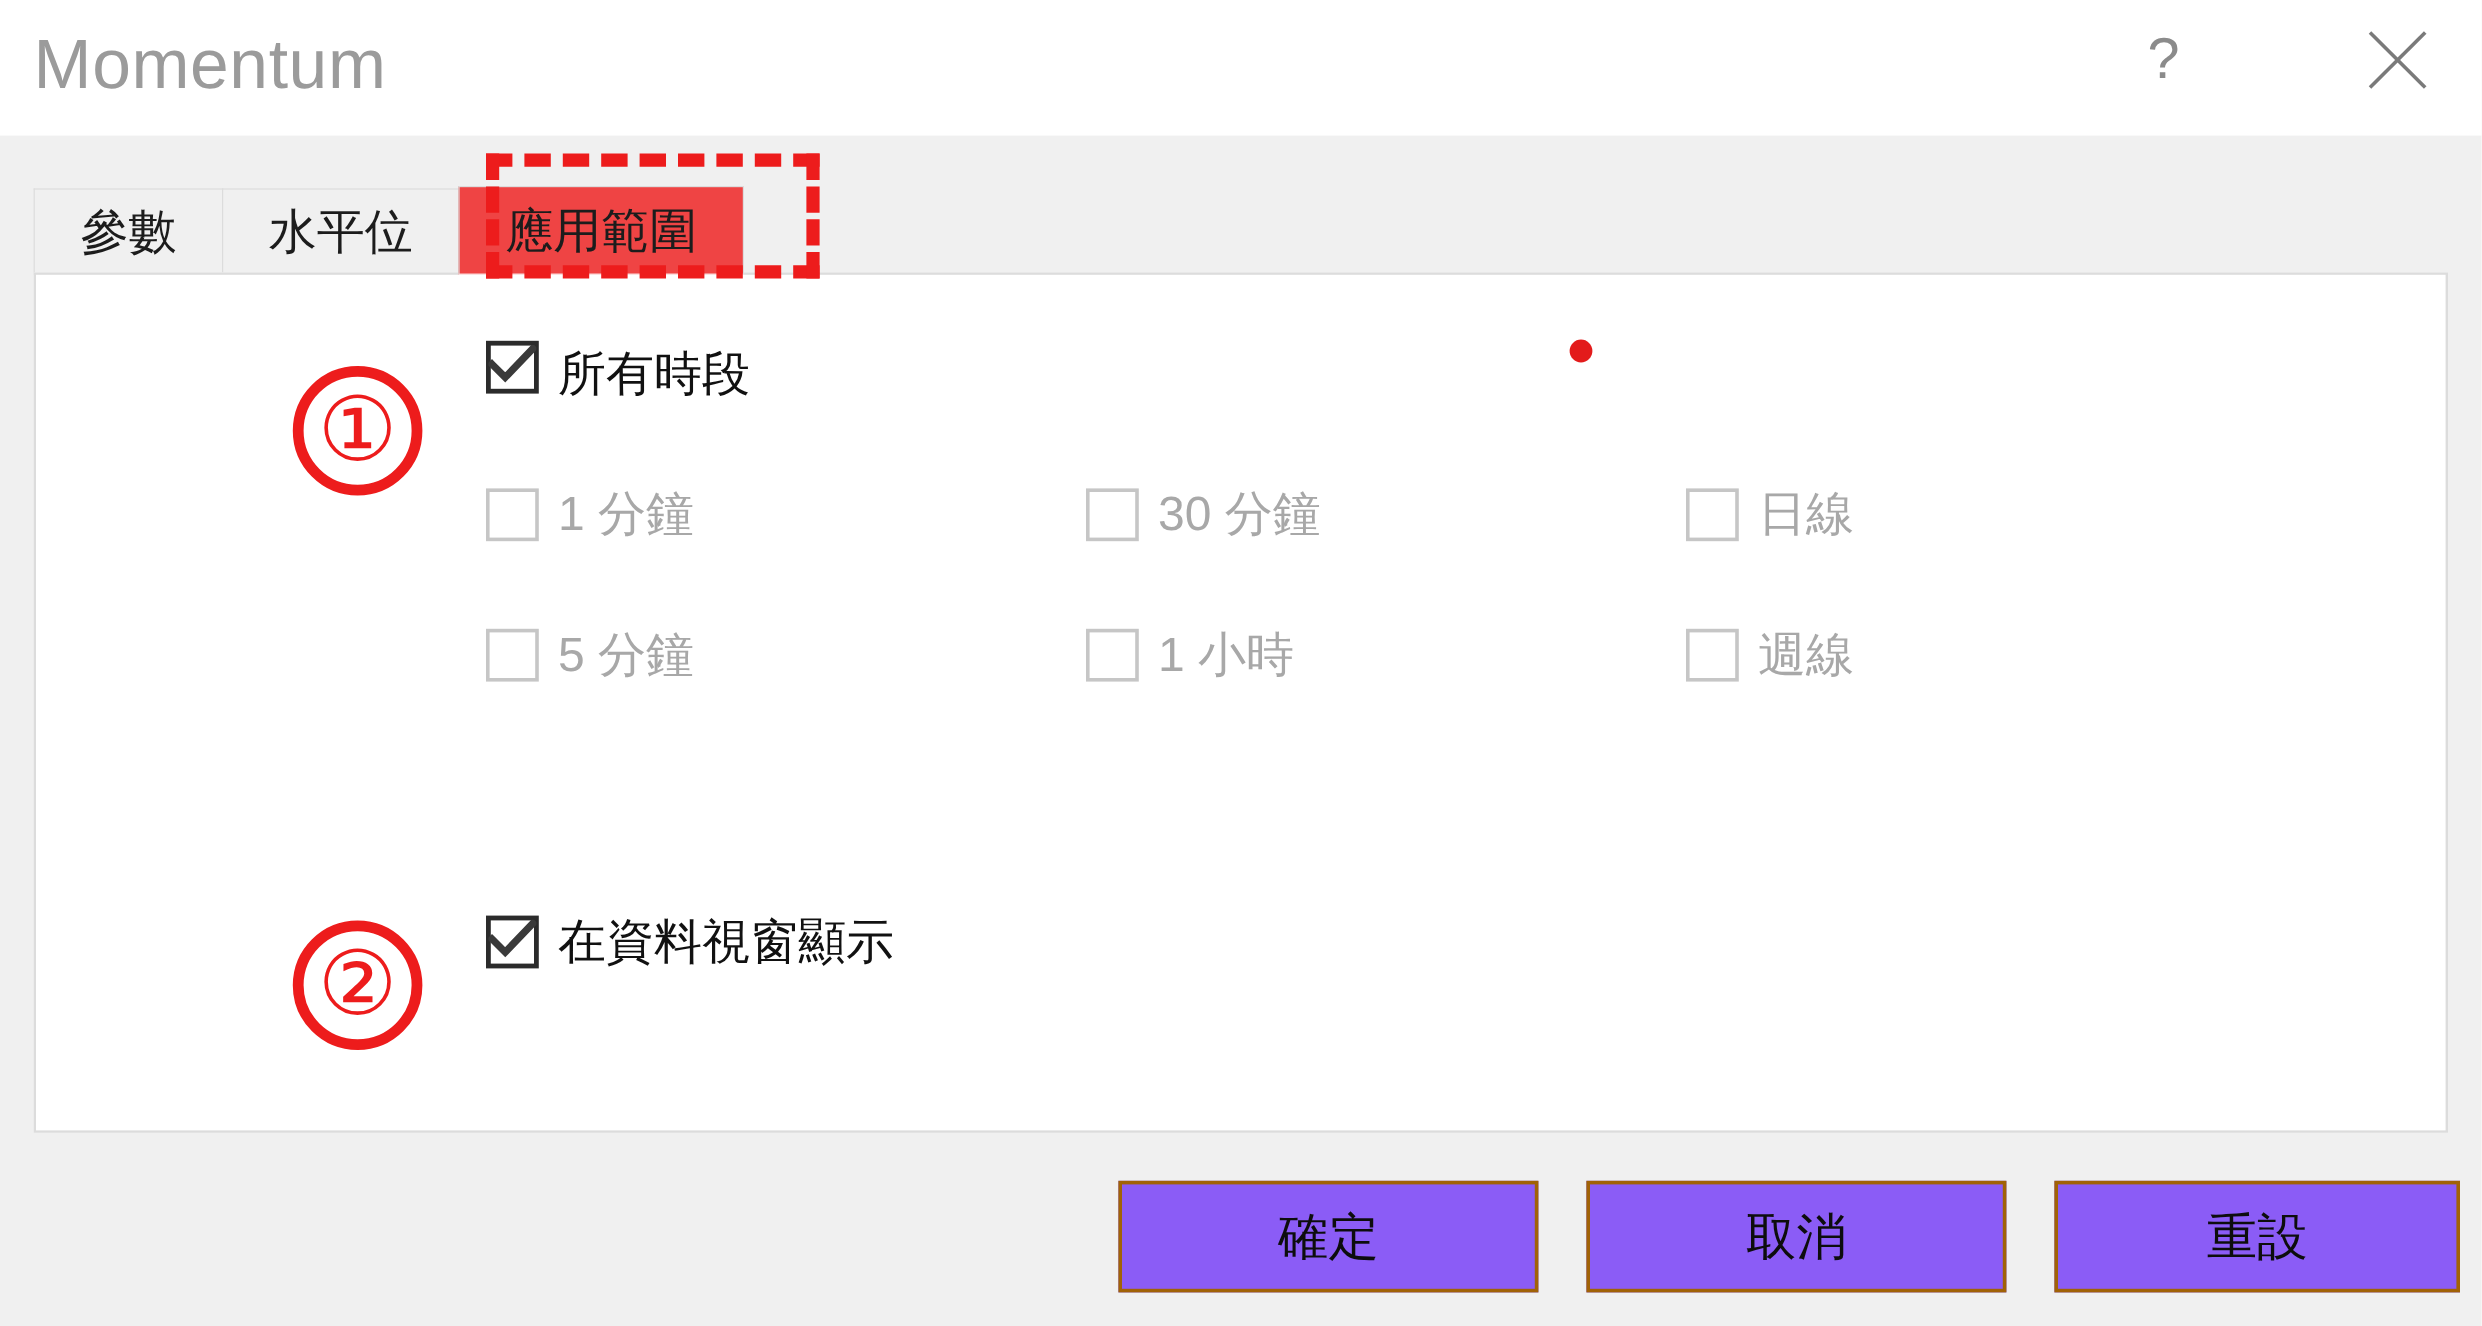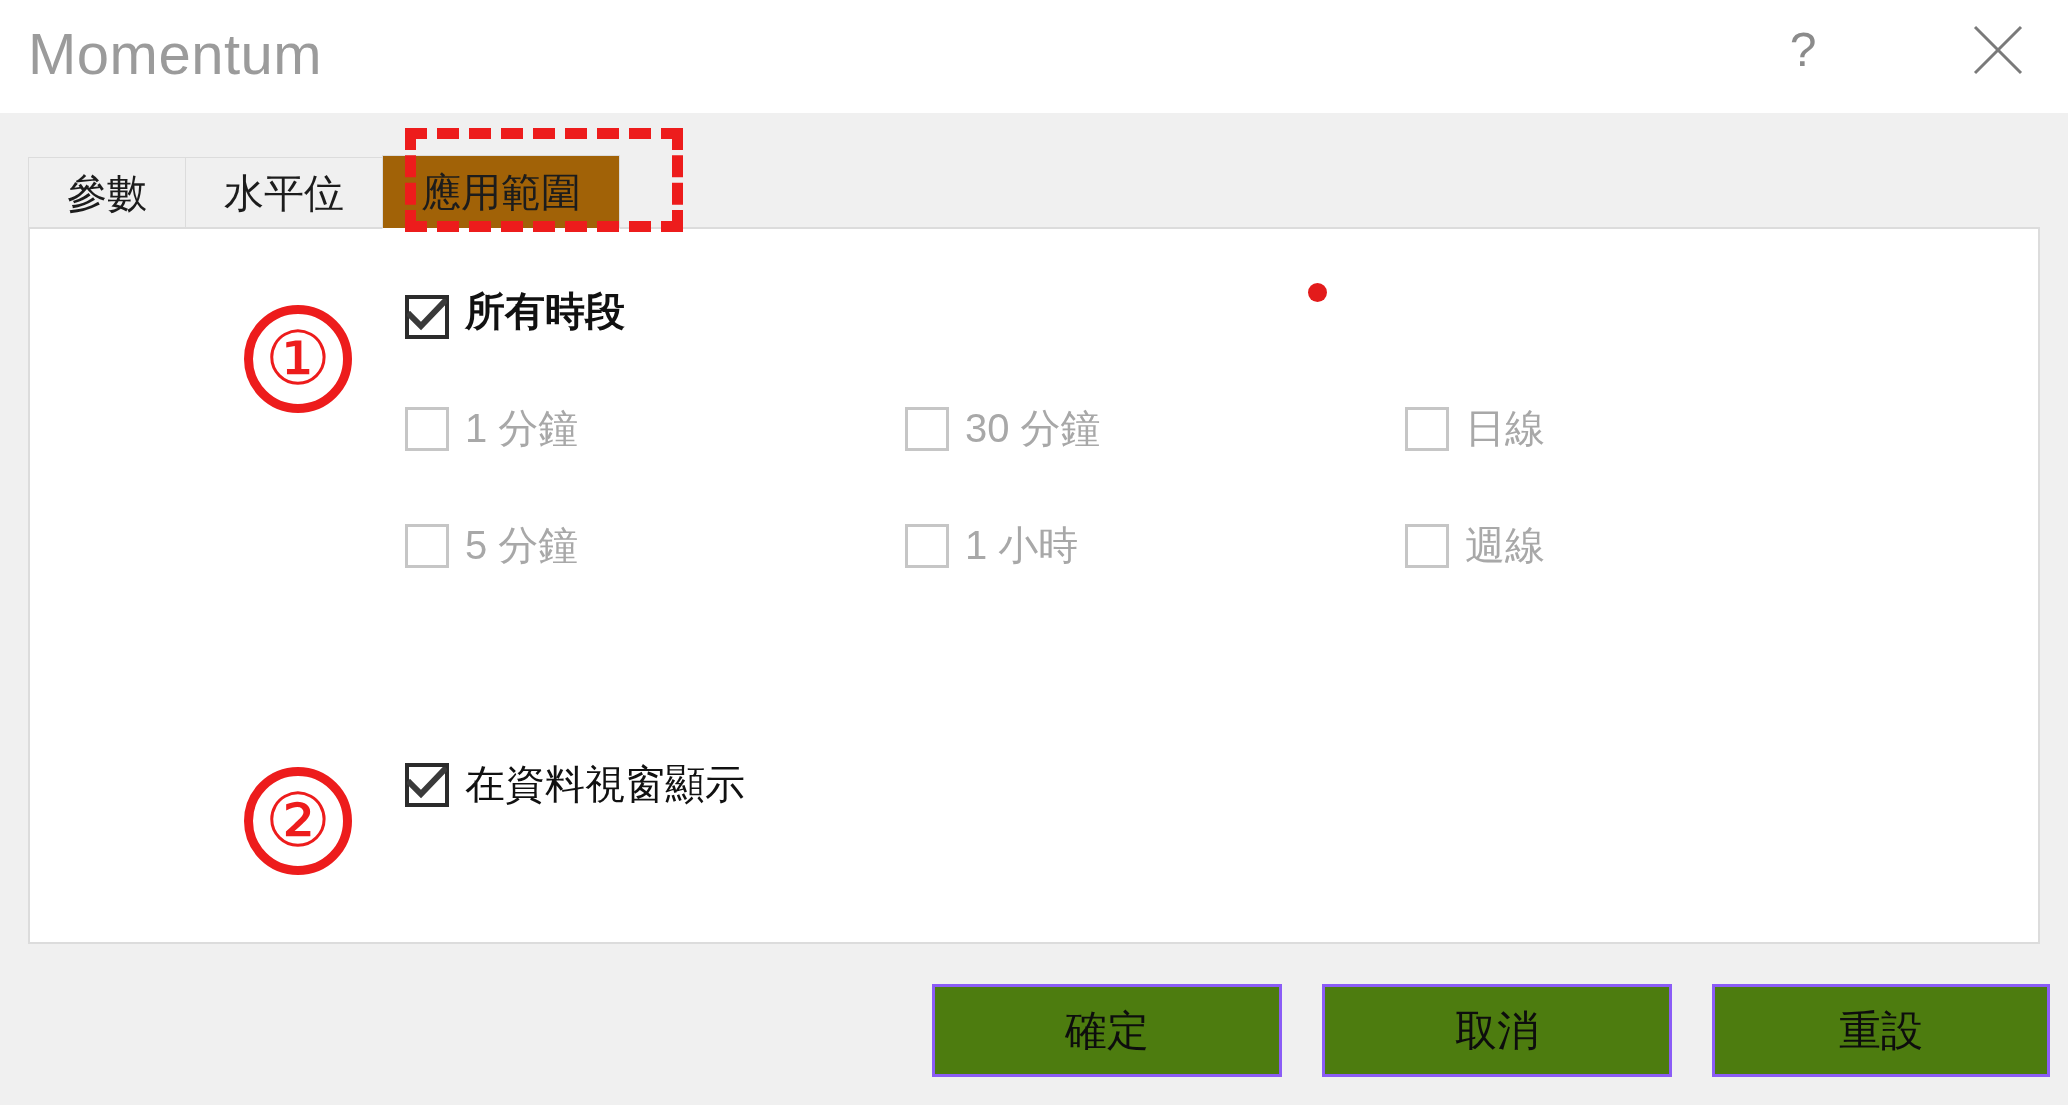--- a/index.html
+++ b/index.html
@@ -78,21 +78,21 @@
     border: 1px solid #dcdcdc;
     border-bottom: none;
     font-size: 40px;
     color: #1c1c1c;
     padding: 0 38px;
     margin-right: -1px;
     white-space: nowrap;
     cursor: default;
   }
   .tab.active {
-    background: #a16207;
+    background: #ef4444;
     border: 1px solid #dcdcdc;
     border-bottom: 1px solid #ffffff;
     height: 74px;
     position: relative;
     z-index: 3;
   }
 
   
   .panel {
     position: absolute;
@@ -103,22 +103,21 @@
     box-sizing: border-box;
     background: #ffffff;
     border: 2px solid #dcdcdc;
   }
 
   .row-all {
     position: absolute;
     left: 375px;
     top: 55px;
     display: flex;
-    align-items: flex-end;
-    font-weight: bold;
+    align-items: flex-start;
   }
   .row-datawindow {
     position: absolute;
     left: 375px;
     top: 528px;
     display: flex;
     align-items: center;
   }
 
   .grid {
@@ -222,22 +221,22 @@
     top: 984px;
     width: 2068px;
     height: 100px;
   }
   .btn {
     position: absolute;
     top: 0;
     width: 350px;
     height: 93px;
     box-sizing: border-box;
-    background: #4d7c0f;
-    border: 3px solid #8b5cf6;
+    background: #8b5cf6;
+    border: 3px solid #a16207;
     display: flex;
     align-items: center;
     justify-content: center;
     font-size: 42px;
     color: #0d0d0d;
     cursor: default;
   }
   #btn-ok { left: 932px; }
   #btn-cancel { left: 1322px; }
   #btn-reset { left: 1712px; width: 338px; }

